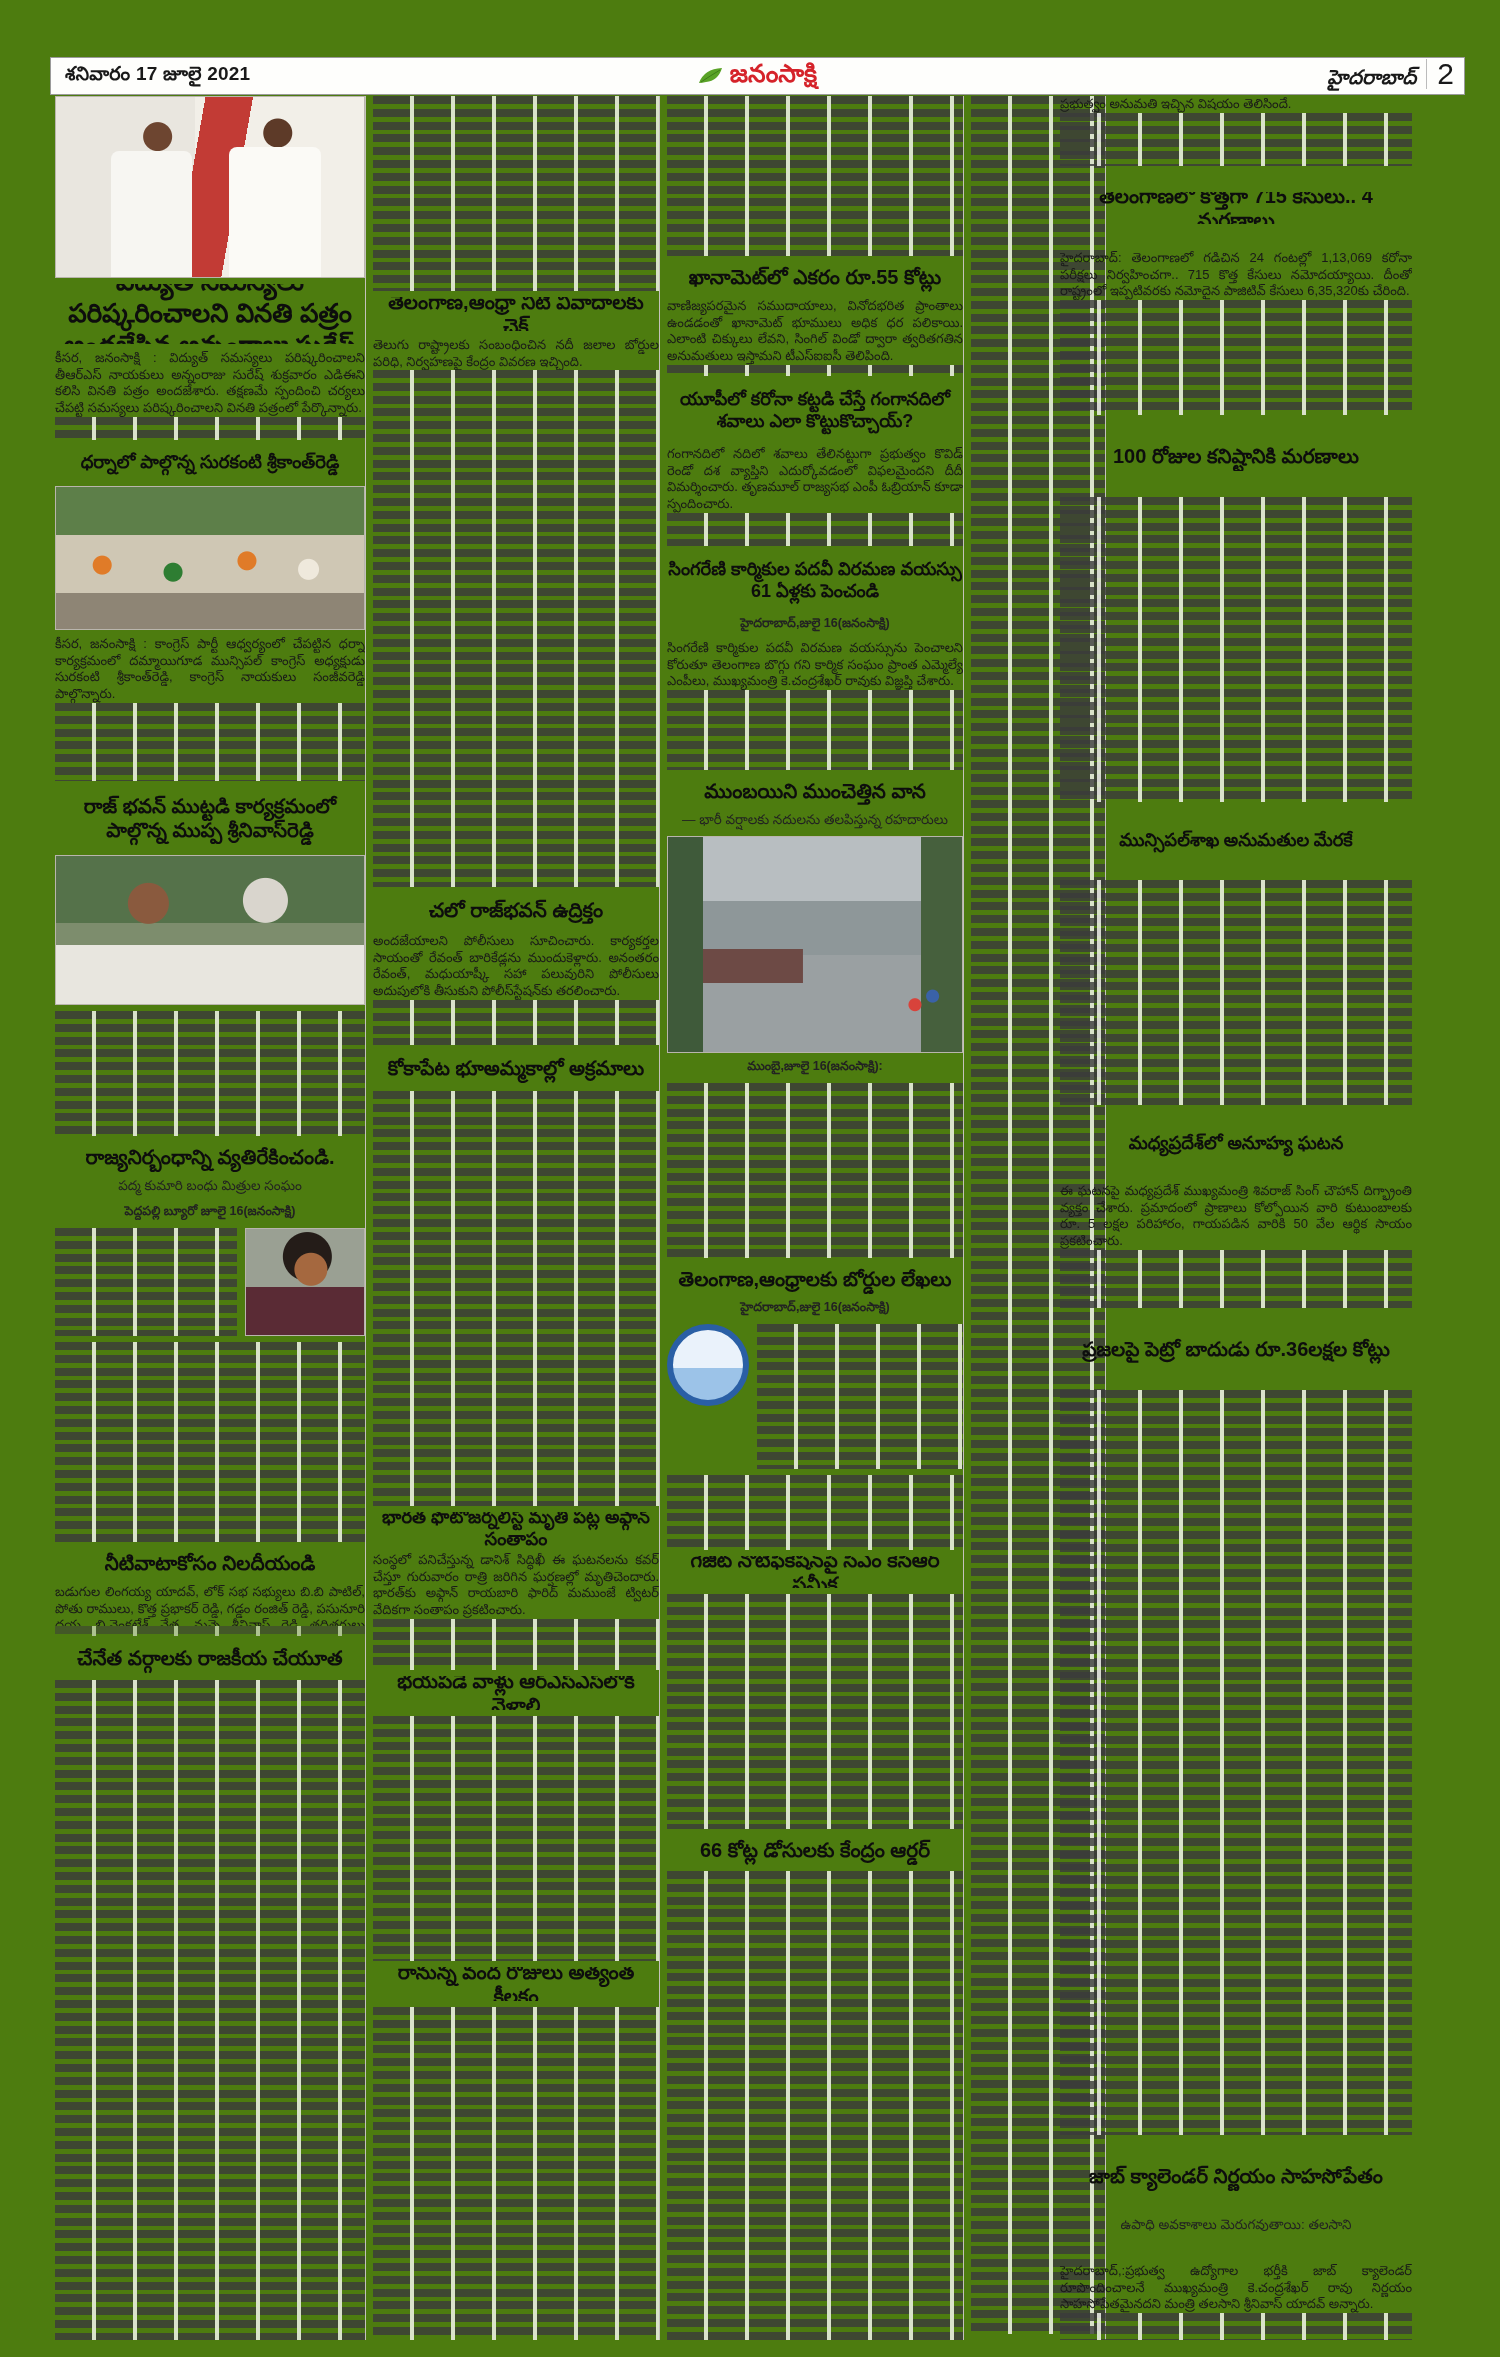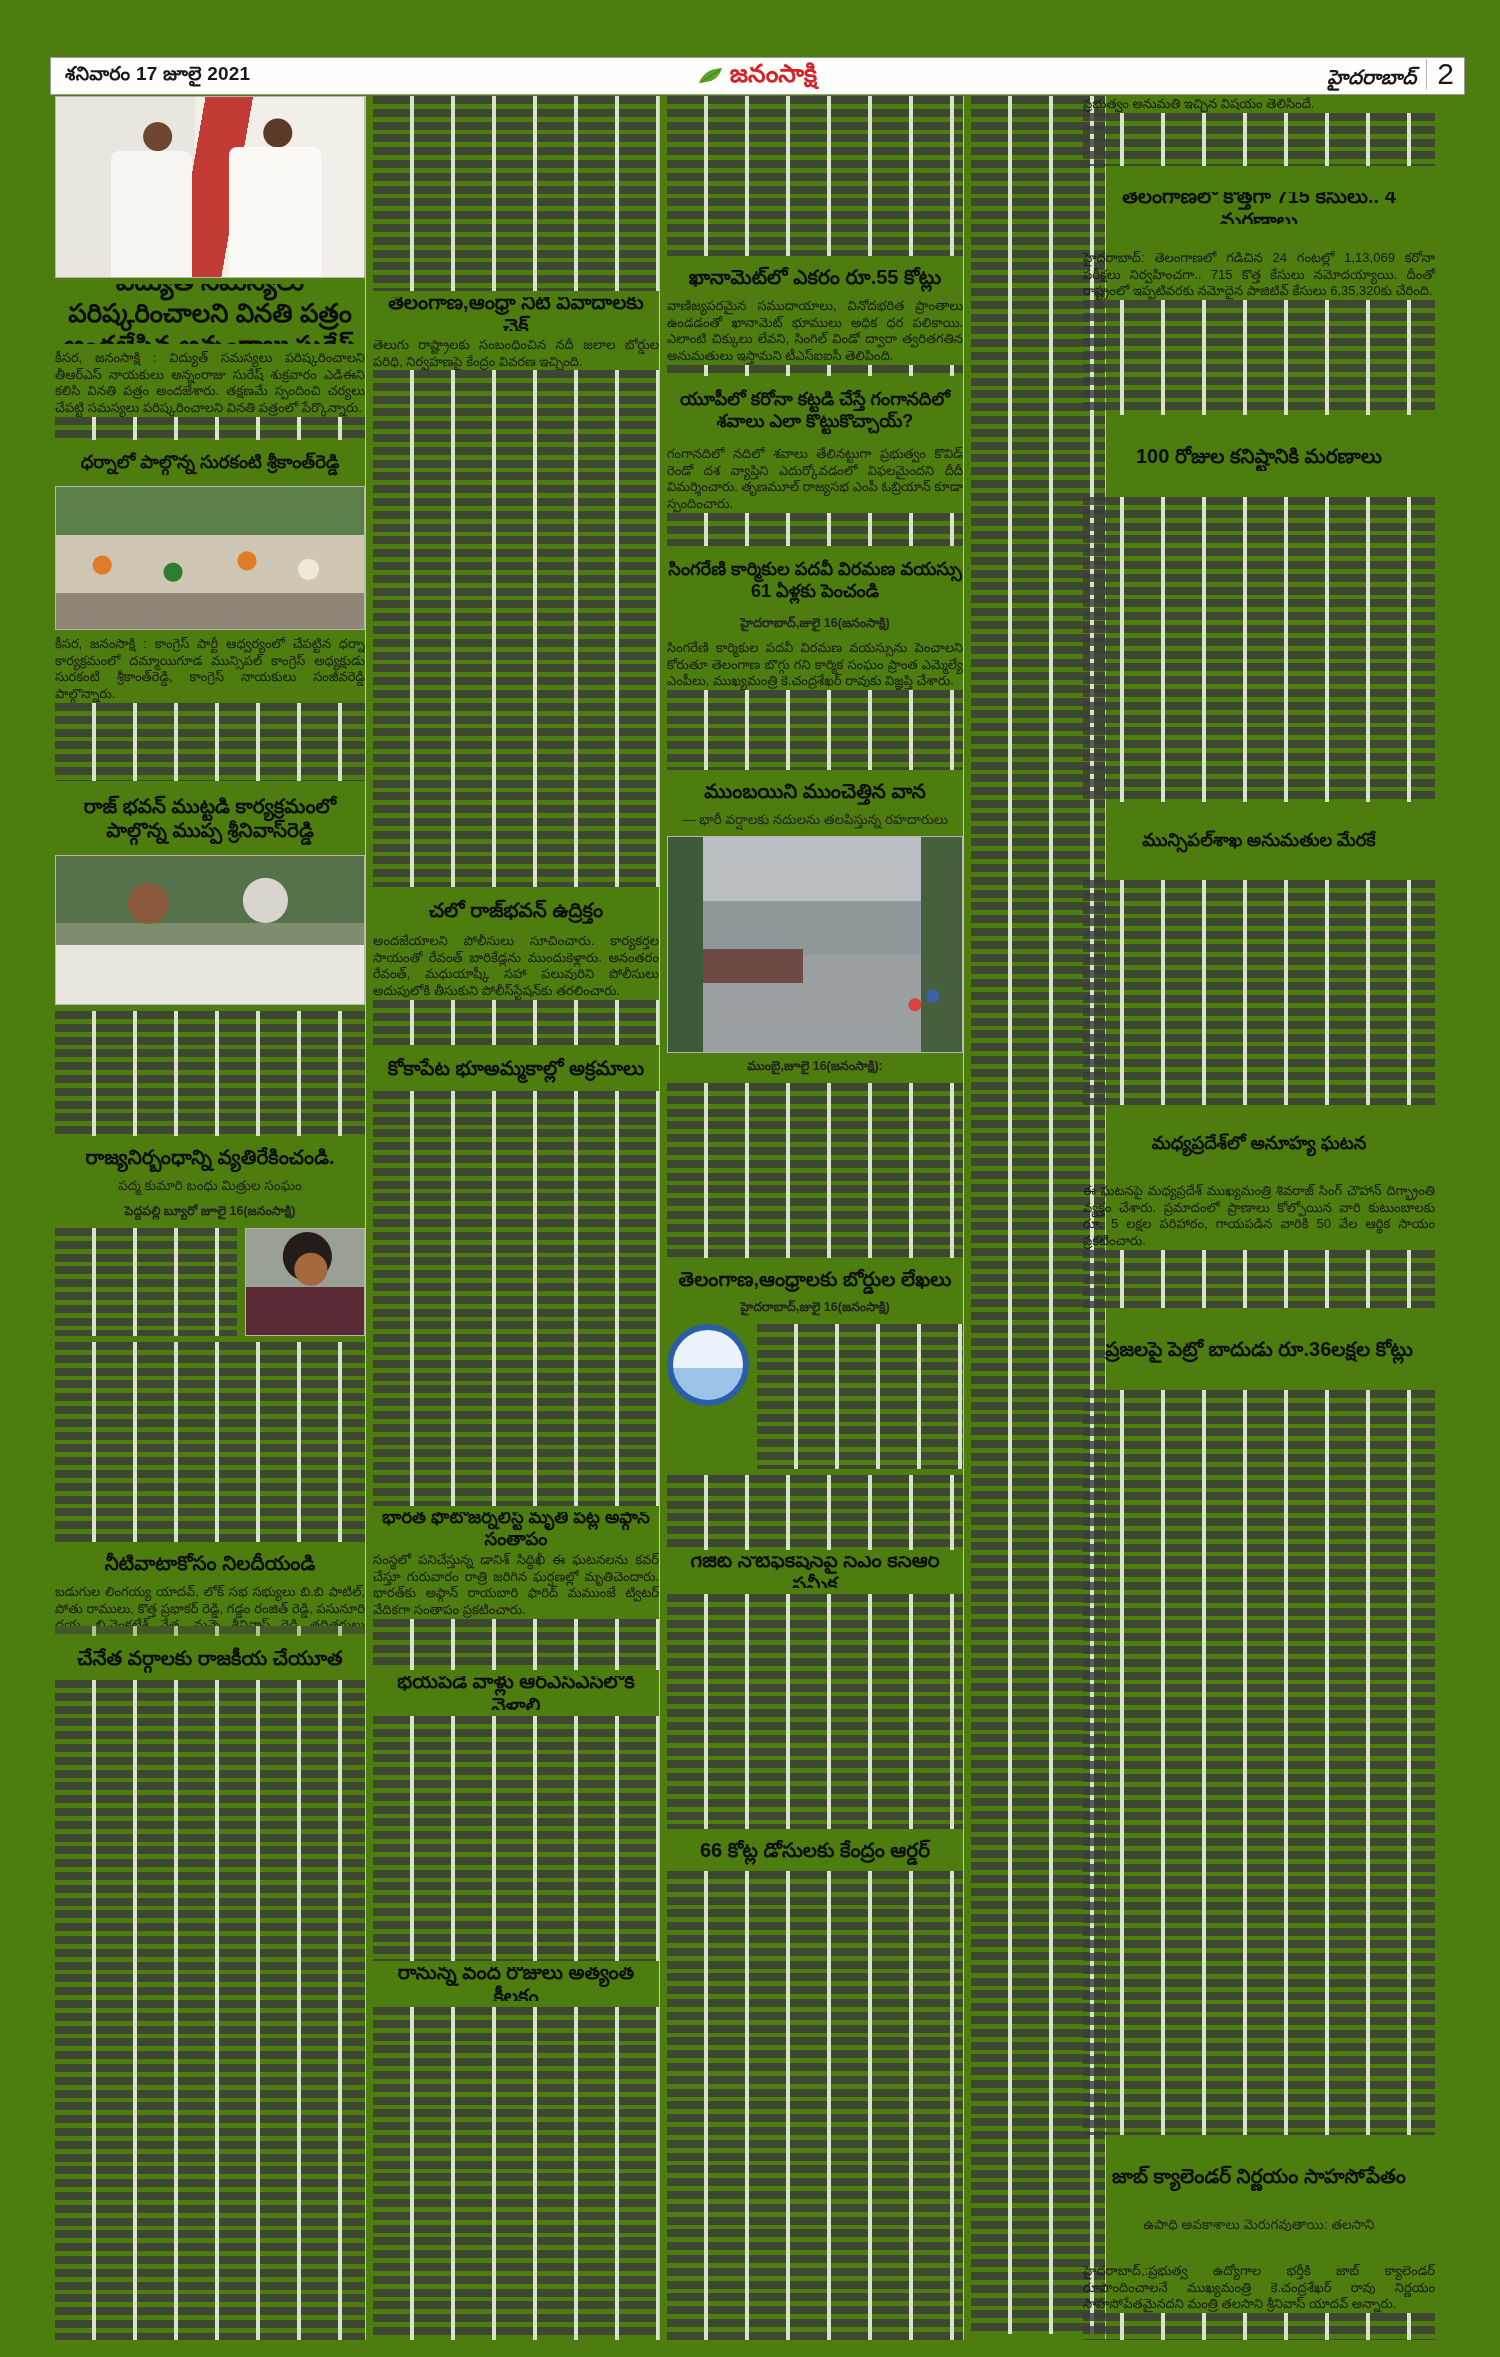--- a/index.html
+++ b/index.html
@@ -242,21 +242,21 @@
           <div class="greek"></div>
         </div>
       </div>
       <div class="vrule" style="left: 913px;"></div>
       <div class="col" style="left: 921px; width: 134px;">
         <div class="body" style="height: 2238px; flex: 0 0 2238px;">
           <div class="greek"></div>
         </div>
       </div>
       <div class="vrule" style="left: 1055px;"></div>
-      <div class="col" style="left: 1033px; width: 352px; gap: 26px;">
+      <div class="col" style="left: 1010px; width: 352px; gap: 26px;">
         <div class="body" style="height: 70px; flex: 0 0 70px;">
           <div class="lead" style="max-height: 70px;">ప్రభుత్వం అనుమతి ఇచ్చిన విషయం తెలిసిందే.</div>
           <div class="greek"></div>
         </div>
         <div class="headline h-lg" style="height: 32px; flex: 0 0 32px;">
           <span>తెలంగాణలో కొత్తగా 715 కేసులు.. 4 మరణాలు</span>
         </div>
         <div class="body" style="height: 165px; flex: 0 0 165px;">
           <div class="lead" style="max-height: 80px;">హైదరాబాద్: తెలంగాణలో గడిచిన 24 గంటల్లో 1,13,069 కరోనా పరీక్షలు నిర్వహించగా.. 715 కొత్త కేసులు నమోదయ్యాయి. దీంతో రాష్ట్రంలో ఇప్పటివరకు నమోదైన పాజిటివ్ కేసులు 6,35,320కు చేరింది.</div>
           <div class="greek"></div>

